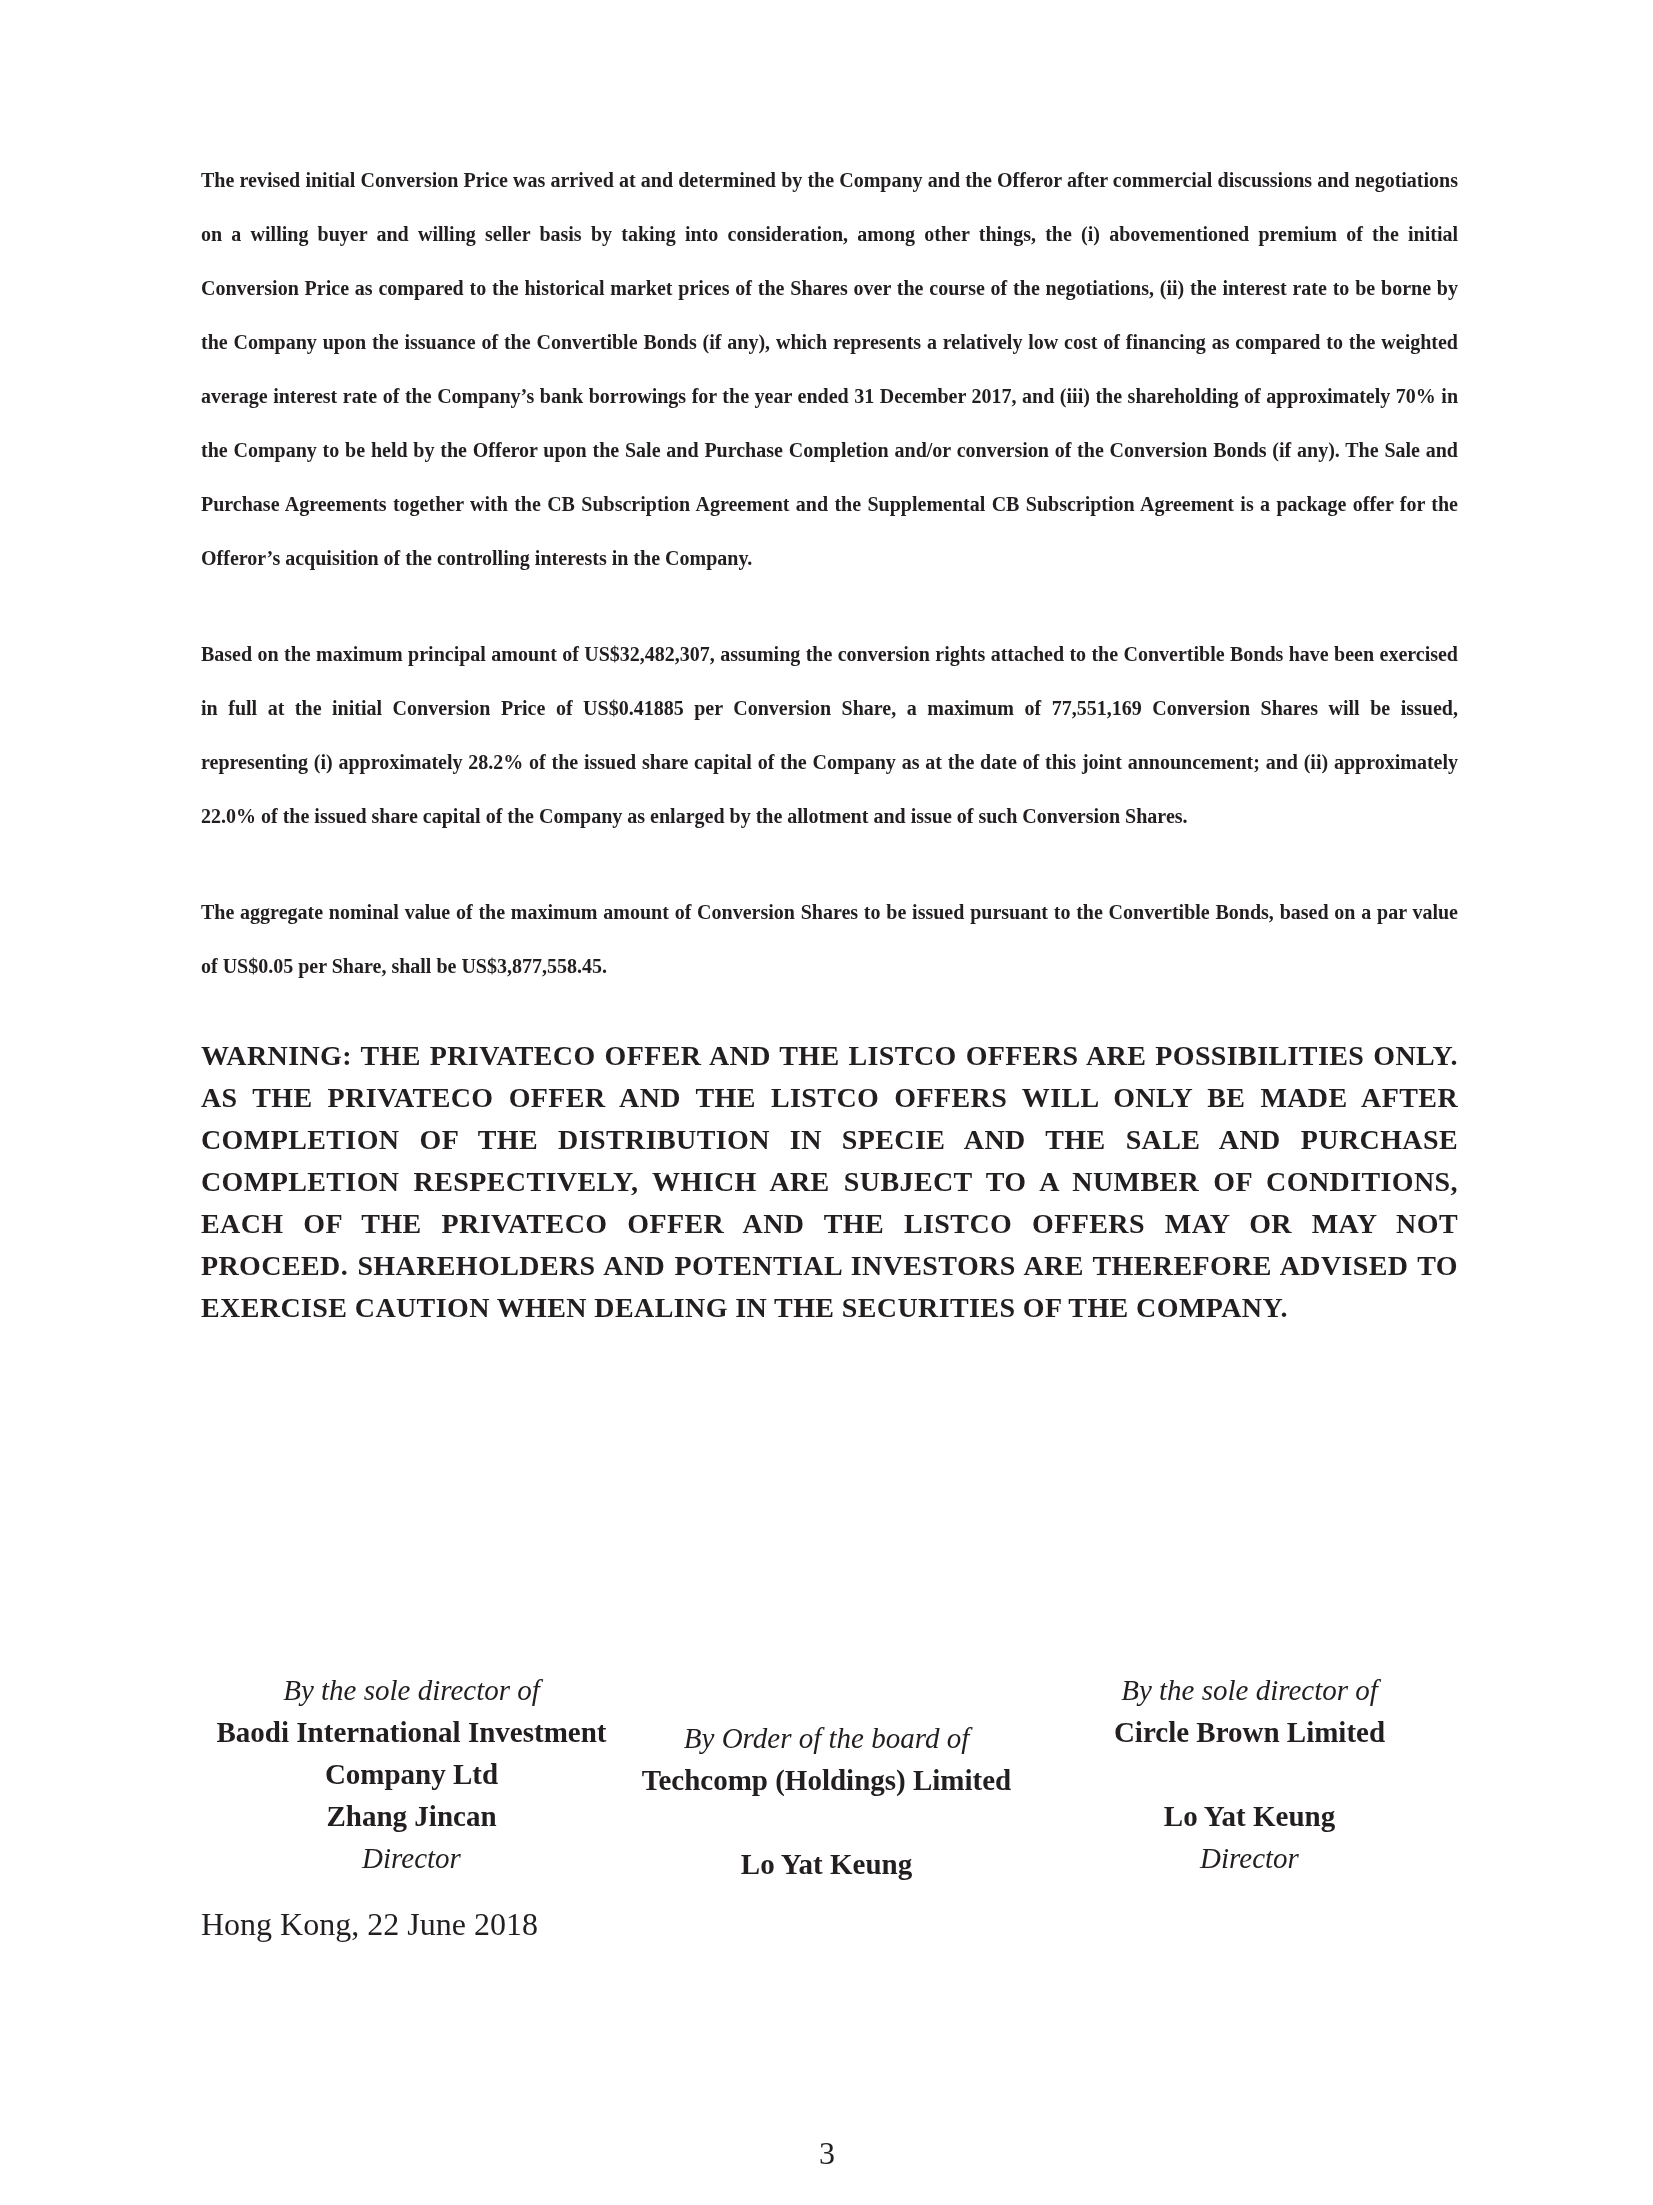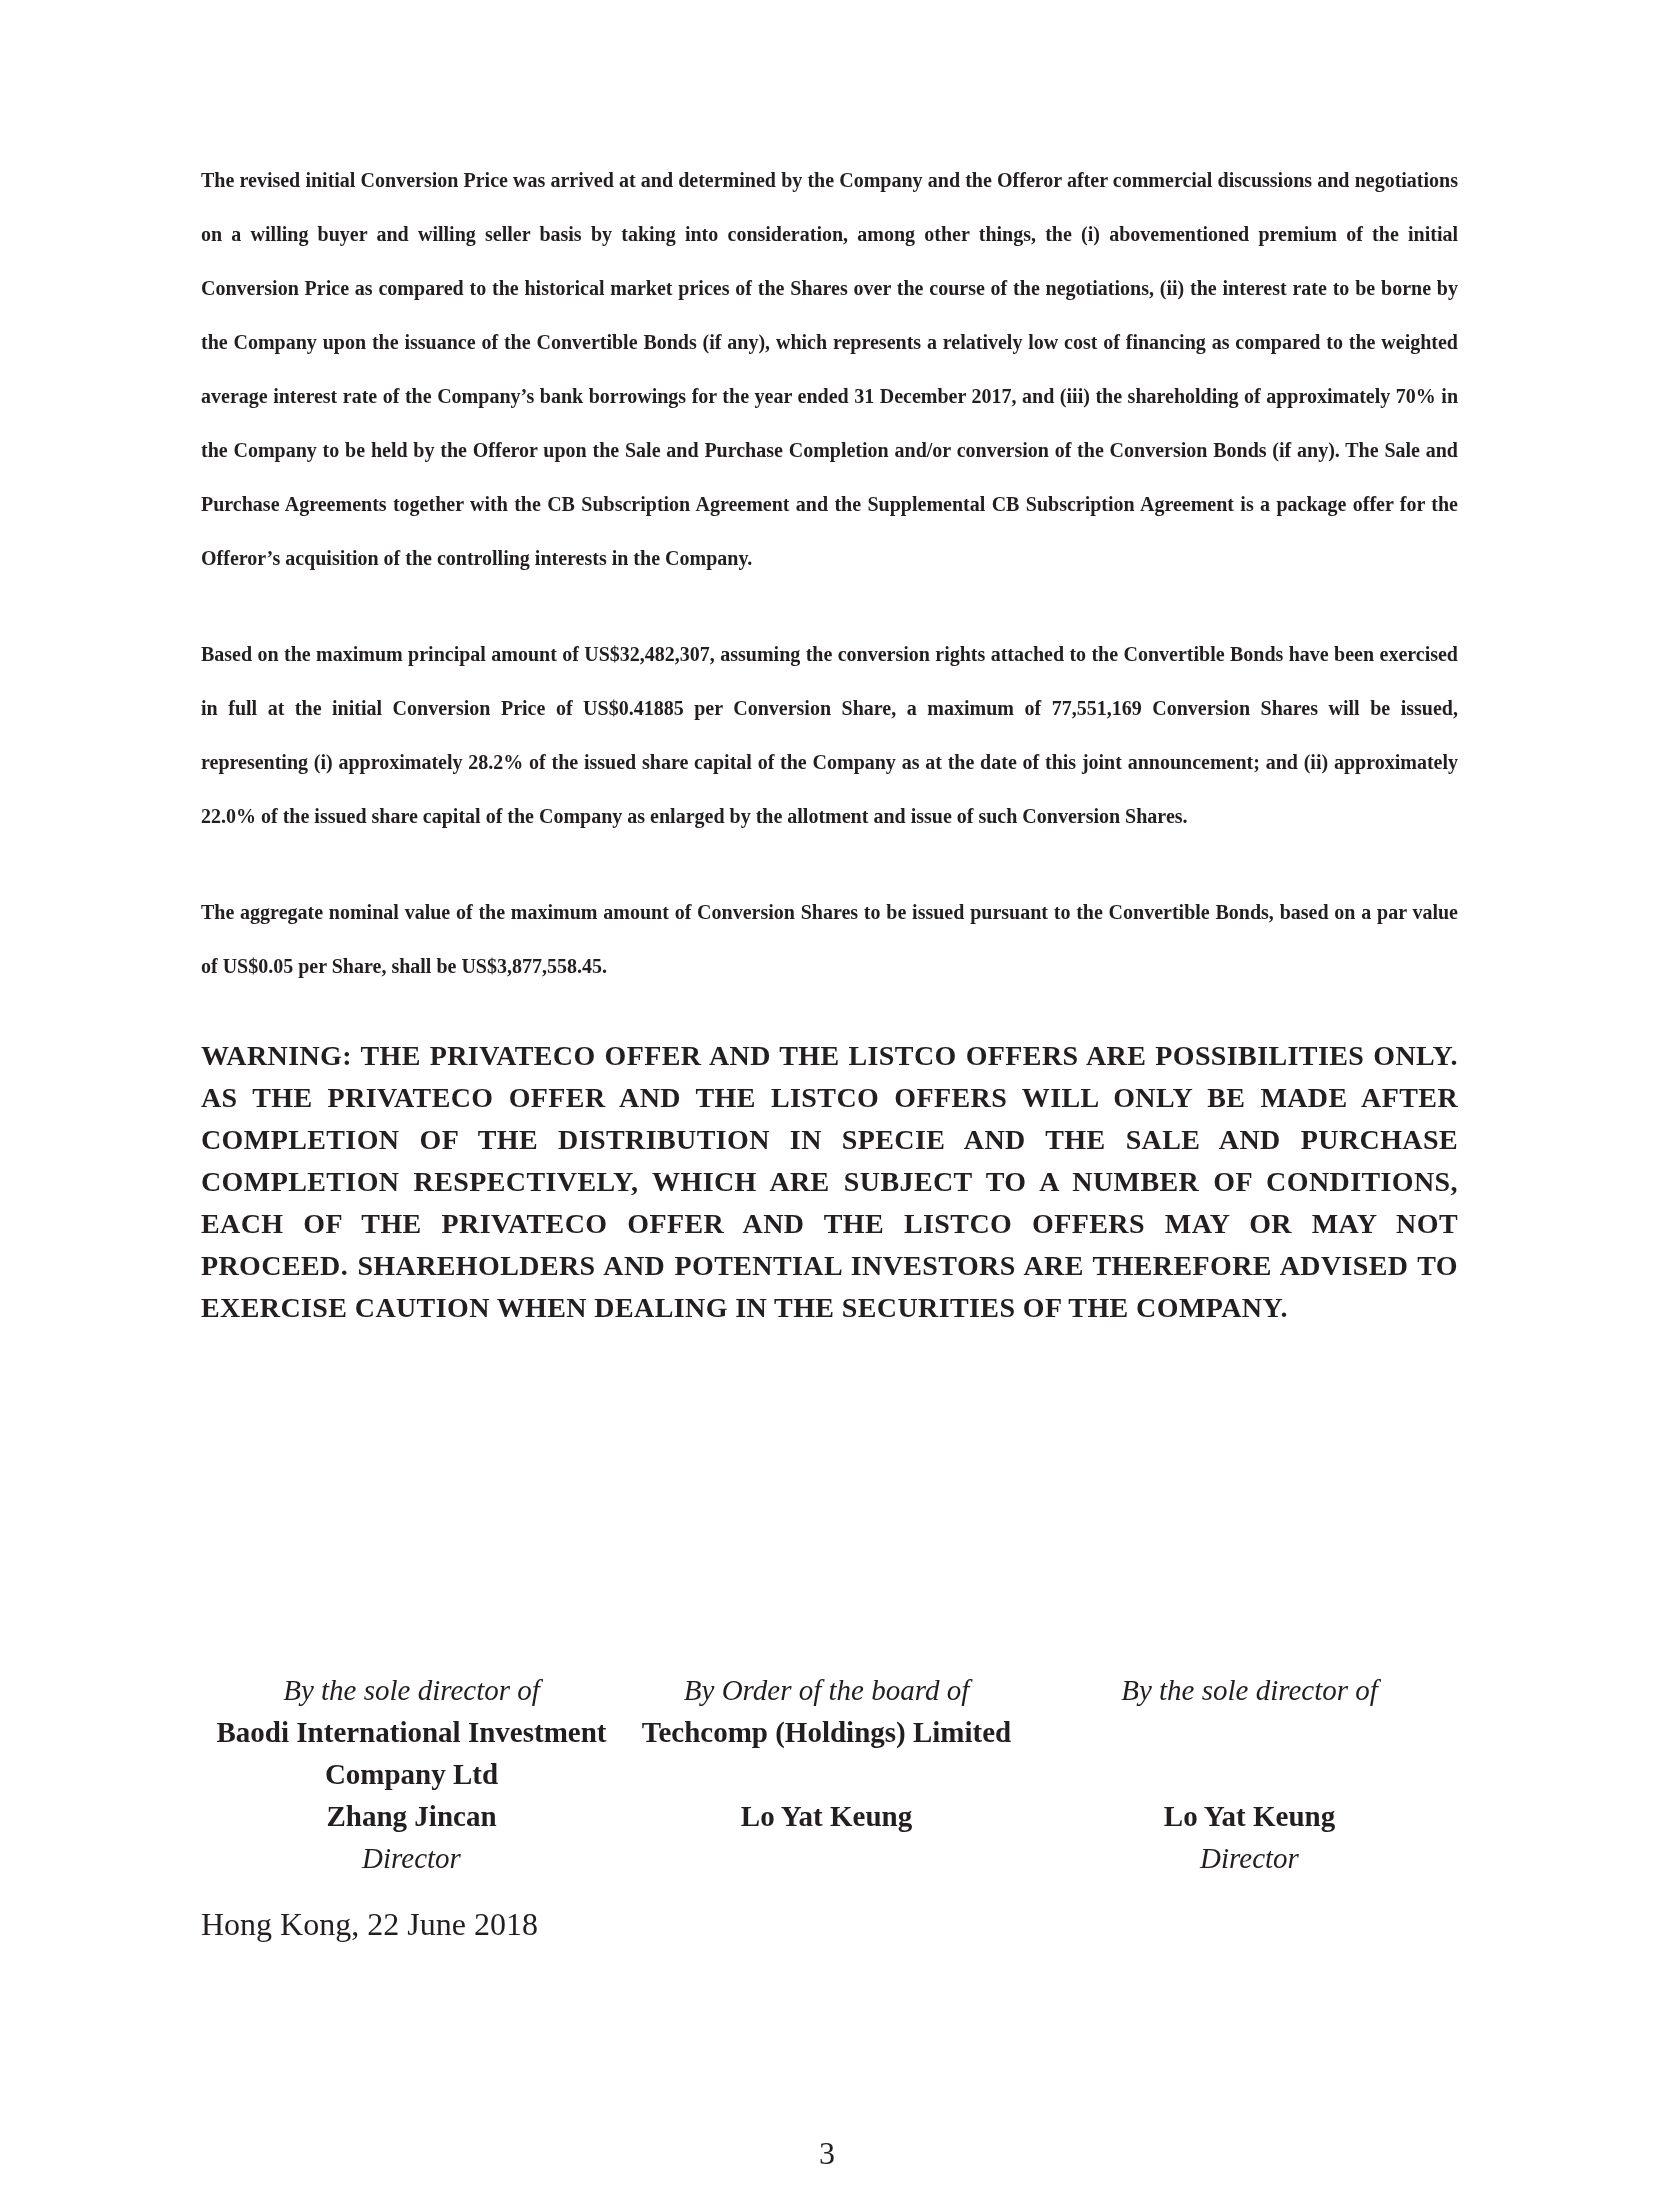--- a/index.html
+++ b/index.html
@@ -47,21 +47,21 @@
     height: 214px;
   }
   .sig-col {
     position: absolute;
     top: 12px;
     text-align: center;
     font-size: 29px;
     line-height: 42px;
   }
   .sig-col.col1 { left: 0px; width: 421px; }
-  .sig-col.col2 { left: 411px; width: 429px; }
+  .sig-col.col2 { left: 411px; width: 429px; margin-top: 48px; }
   .sig-col.col3 { left: 834px; width: 429px; }
   .sig-intro {
     font-style: italic;
     display: block;
   }
   .sig-company, .sig-name {
     font-weight: bold;
     display: block;
   }
   .sig-company-wrap {
@@ -115,20 +115,21 @@
     <span class="sig-company-wrap">
       <span class="sig-company">Techcomp (Holdings) Limited</span>
       <span class="sig-company">&nbsp;</span>
     </span>
     <span class="sig-name">Lo Yat Keung</span>
   </div>
 
   <div class="sig-col col3">
     <span class="sig-intro">By the sole director of</span>
     <span class="sig-company-wrap">
+      <span class="sig-company">Circle Brown Limited</span>
       <span class="sig-company">&nbsp;</span>
     </span>
     <span class="sig-name">Lo Yat Keung</span>
     <span class="sig-title">Director</span>
   </div>
 </div>
 
 <div class="place-date">Hong Kong, 22 June 2018</div>
 
 <div class="page-number">3</div>

